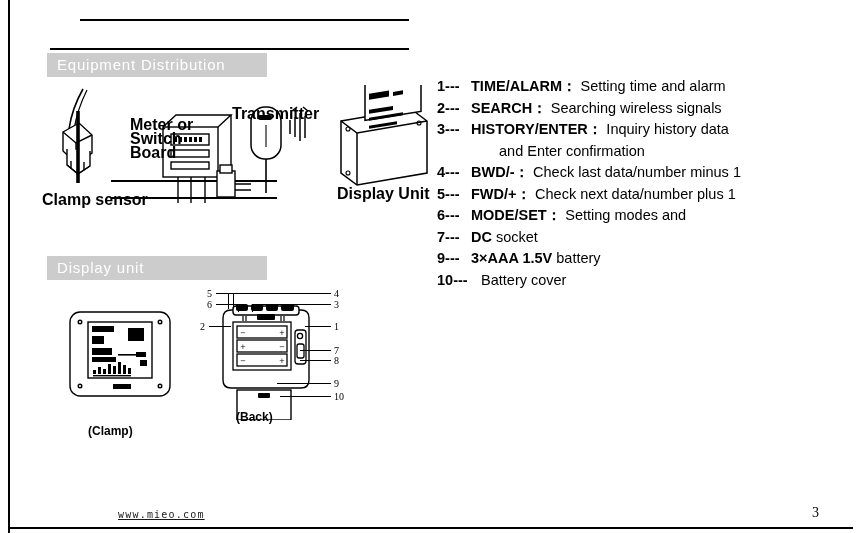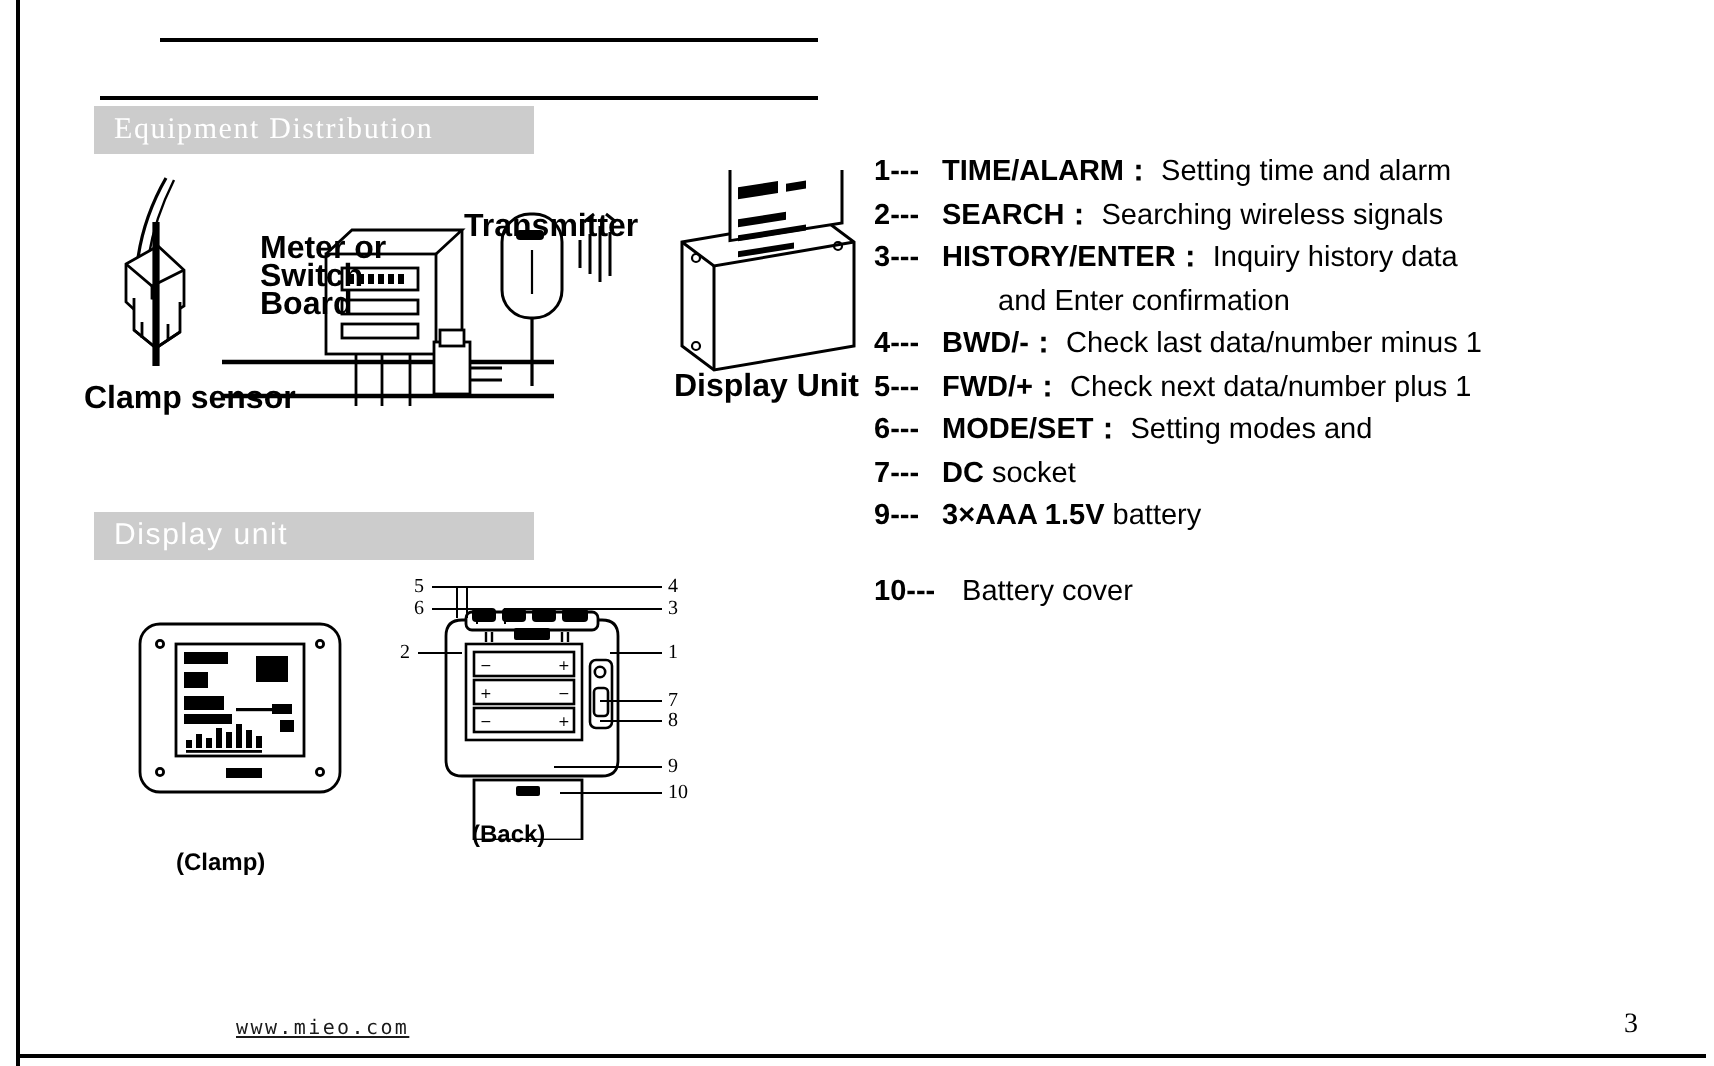--- a/index.html
+++ b/index.html
@@ -59,21 +59,21 @@
   .section-band {
     position: absolute;
     background: #cccccc;
     color: #ffffff;
     font-size: 15px;
     letter-spacing: 0.8px;
     line-height: 24px;
     padding-left: 10px;
     box-sizing: border-box;
   }
-  #band-equipment { left: 47px; top: 53px; width: 220px; height: 24px; font-family: Liberation Serif, serif; }
+  #band-equipment { left: 47px; top: 53px; width: 220px; height: 24px; }
   #band-display   { left: 47px; top: 256px; width: 220px; height: 24px; }
 
   
   .diagram-label {
     position: absolute;
     font-size: 16px;
     font-weight: bold;
     line-height: 14px;
     white-space: pre-line;
   }
@@ -94,21 +94,21 @@
   .spec-row {
     font-size: 14.5px;
     line-height: 21.5px;
     white-space: nowrap;
   }
   .spec-num {
     font-weight: bold;
     display: inline-block;
     width: 34px;
   }
-  .spec-num.wide { width: 40px; margin-top: 16px; }
+  .spec-num.wide { width: 40px; }
   .spec-key { font-weight: bold; }
   .spec-colon { font-weight: bold; }
   .spec-val { font-weight: normal; }
   .spec-cont {
     font-size: 14.5px;
     line-height: 21.5px;
     padding-left: 62px;
   }
 
   

